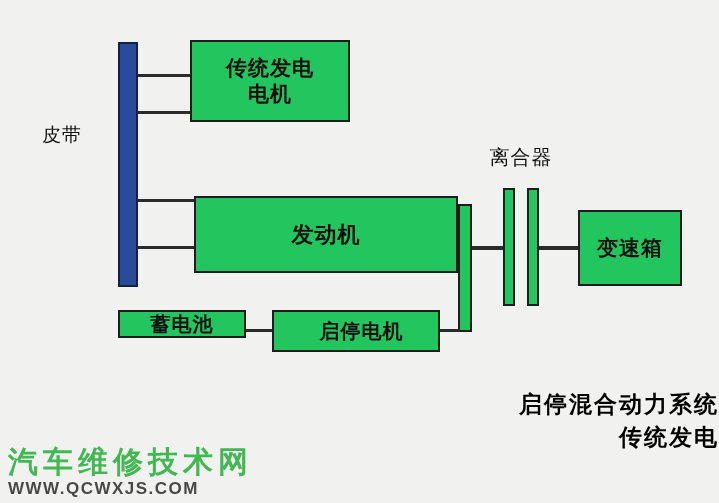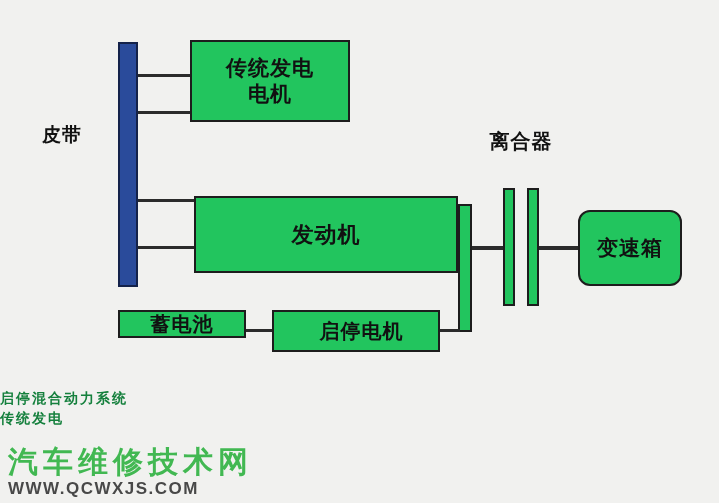--- a/index.html
+++ b/index.html
@@ -43,33 +43,33 @@
   .belt {
     position: absolute;
     background: #2a4b9b;
     border: 2px solid #14224a;
     box-sizing: border-box;
   }
 
   .plainlabel {
     position: absolute;
     color: #111;
-    font-weight: bold;
+    font-weight: normal;
     text-align: center;
     letter-spacing: 1px;
   }
 
   .caption {
     position: absolute;
-    color: #15803d;
+    color: #000000;
     font-weight: bold;
-    text-align: left;
+    text-align: right;
     letter-spacing: 2px;
     line-height: 1.45;
-    font-size: 14px;
+    font-size: 23px;
     width: 100%;
     left: 0;
   }
 
   
   .wm-wrap {
     position: absolute;
     left: 8px;
     bottom: 4px;
     display: flex;
@@ -121,25 +121,25 @@
     <span>发动机</span>
   </div>
 
   <div class="boxed" style="left:458px; top:204px; width:14px; height:128px;"></div>
 
   <div class="wire" style="left:472px; top:246px; width:34px; height:4px;"></div>
 
   <div class="boxed" style="left:503px; top:188px; width:12px; height:118px;"></div>
   <div class="boxed" style="left:527px; top:188px; width:12px; height:118px;"></div>
 
-  <div class="plainlabel" style="left:456px; top:128px; width:130px; font-size:20px;">离合器</div>
+  <div class="plainlabel" style="left:456px; top:144px; width:130px; font-size:20px;">离合器</div>
 
   <div class="wire" style="left:539px; top:246px; width:40px; height:4px;"></div>
 
-  <div class="boxed" style="left:578px; top:210px; width:104px; height:76px; font-size:21px;border-radius:12px;">
+  <div class="boxed" style="left:578px; top:210px; width:104px; height:76px; font-size:21px;">
     <span>变速箱</span>
   </div>
 
   <div class="boxed" style="left:118px; top:310px; width:128px; height:28px; font-size:20px;">
     <span>蓄电池</span>
   </div>
 
   <div class="wire" style="left:246px; top:329px; width:26px; height:3px;"></div>
 
   <div class="boxed" style="left:272px; top:310px; width:168px; height:42px; font-size:20px;padding-left:11px;">

